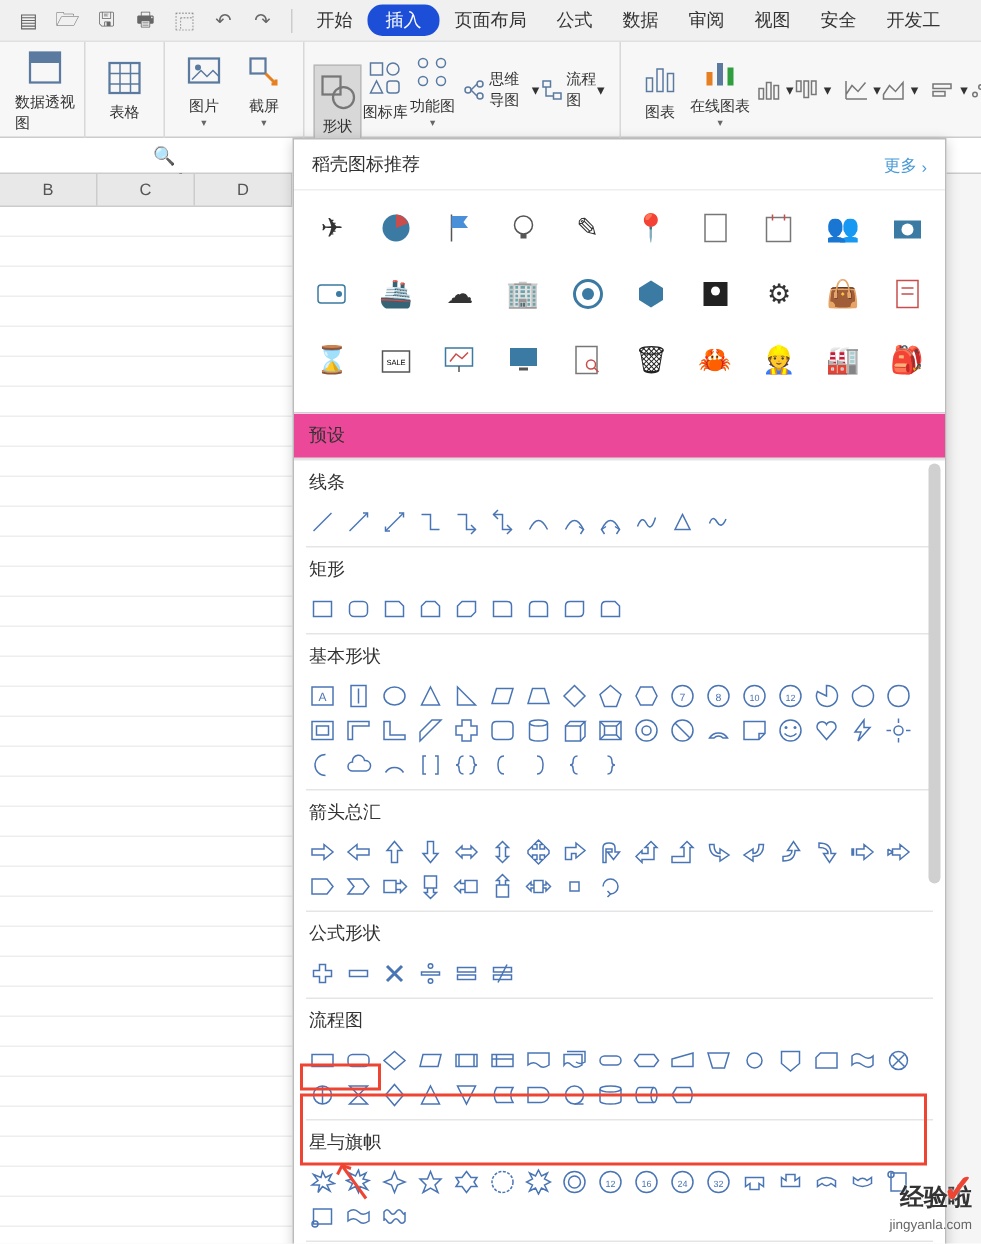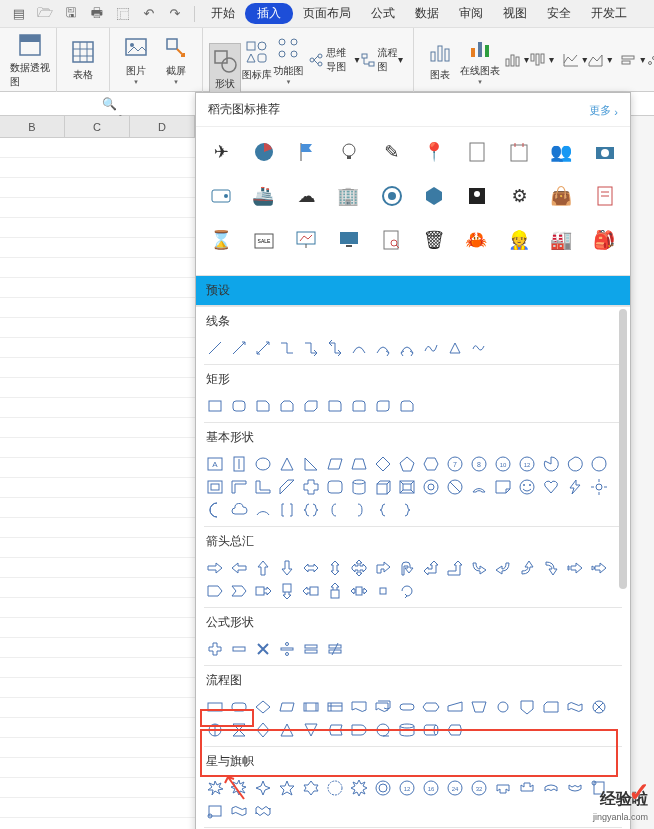--- a/index.html
+++ b/index.html
@@ -446,21 +446,21 @@
           </svg>
         </div>
       <div class="ic" style="color:#222;">🗑</div>
       <div class="ic" style="color:#222;">🦀</div>
       <div class="ic">👷</div>
       <div class="ic" style="color:#222;">🏭</div>
       <div class="ic">🎒</div>
     </div>
   </div>
 
-  <div class="sect-title" style="background:#0ea5e9; border-top:1px solid #e0e0e0; border-bottom:1px solid #e0e0e0;">预设</div>
+  <div class="sect-title" style="background:#ec4899; border-top:1px solid #e0e0e0; border-bottom:1px solid #e0e0e0;">预设</div>
 
   <div class="scroll-area">
   <div class="scrollbar-track">
         <div class="scrollbar-thumb"></div>
       </div>
 
   <div class="sect-title">线条</div>
   <div class="shape-row">
     <div class="shp">
           <svg width="18" height="18">

